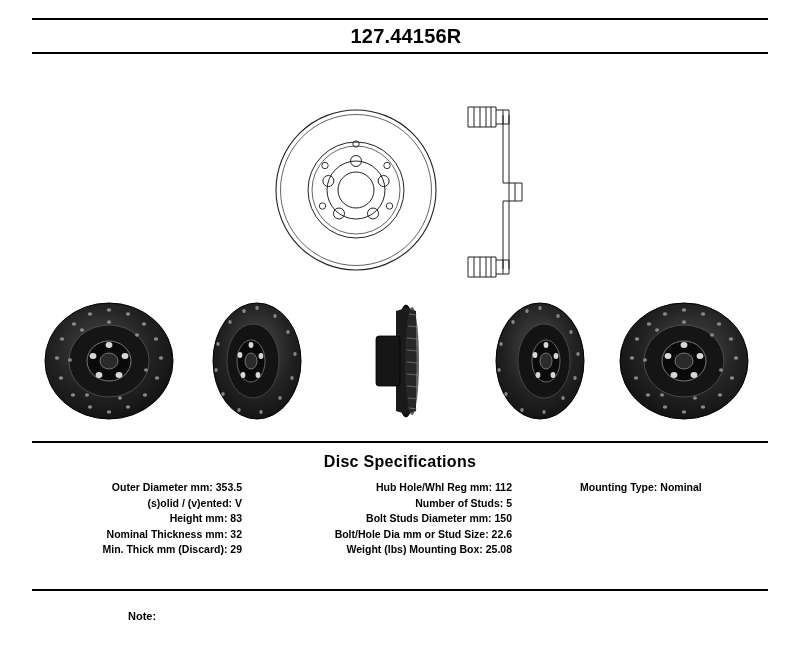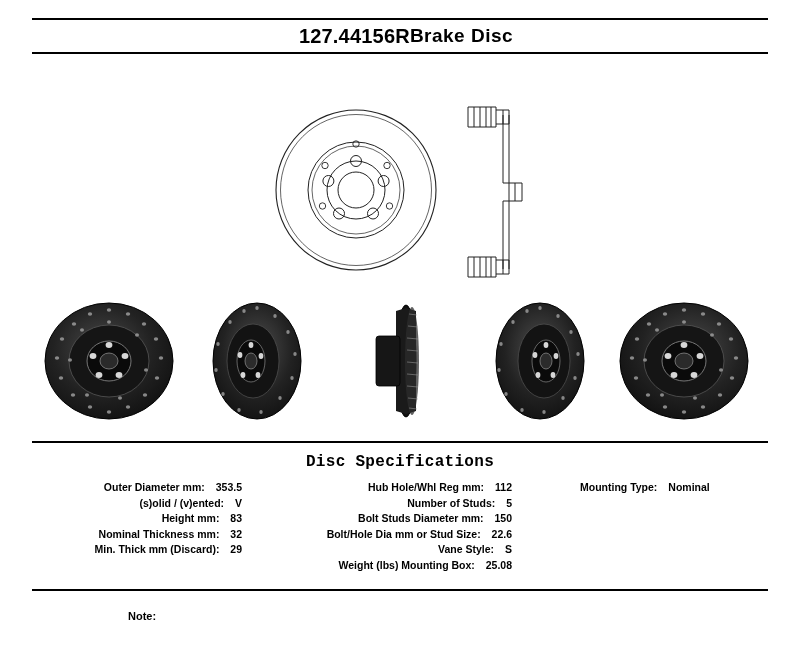--- a/index.html
+++ b/index.html
@@ -85,21 +85,20 @@
     border-top: 2px solid #000;
     border-bottom: 2px solid #000;
     box-sizing: border-box;
   }
   .spec-title {
     text-align: center;
     font-size: 16px;
     font-weight: bold;
     margin-top: 10px;
     letter-spacing: 0.3px;
-    font-family: Liberation Mono, monospace;
   }
   .spec-cols {
     position: relative;
     margin-top: 9px;
     height: 92px;
   }
   .col {
     position: absolute;
     font-size: 10.5px;
     font-weight: bold;
@@ -117,36 +116,34 @@
   }
   .col-right {
     left: 520px;
     width: 216px;
     text-align: left;
     padding-left: 28px;
     box-sizing: border-box;
   }
   .spec-line .val {
     font-weight: bold;
-    margin-left: 8px;
   }
   .note {
     position: absolute;
     left: 96px;
     top: 130px;
     font-size: 11px;
     font-weight: bold;
   }
 </style>
 </head>
 <body>
 
 <div class="header">
   <div class="part-number">127.44156R</div>
-  <div class="doc-type">Brake Disc</div>
 </div>
 
 <div class="drawings">
 
   <div class="rotor-face-big">
     <svg width="170" height="170" viewBox="0 0 170 170">
       <circle cx="85" cy="85" r="80" fill="#ffffff" stroke="#222" stroke-width="1.1"></circle>
       <circle cx="85" cy="85" r="75.5" fill="none" stroke="#222" stroke-width="0.7"></circle>
       <circle cx="85" cy="85" r="48" fill="none" stroke="#222" stroke-width="1"></circle>
       <circle cx="85" cy="85" r="44" fill="none" stroke="#222" stroke-width="0.7"></circle>
@@ -435,24 +432,20 @@
       </div>
       <div class="spec-line">
         <span>Bolt Studs Diameter mm:</span>
         <span class="val">150</span>
       </div>
       <div class="spec-line">
         <span>Bolt/Hole Dia mm or Stud Size:</span>
         <span class="val">22.6</span>
       </div>
       <div class="spec-line">
-        <span>Vane Style:</span>
-        <span class="val">S</span>
-      </div>
-      <div class="spec-line">
         <span>Weight (lbs) Mounting Box:</span>
         <span class="val">25.08</span>
       </div>
     </div>
 
     <div class="col col-right">
       <div class="spec-line">
         <span>Mounting Type:</span>
         <span class="val">Nominal</span>
       </div>

